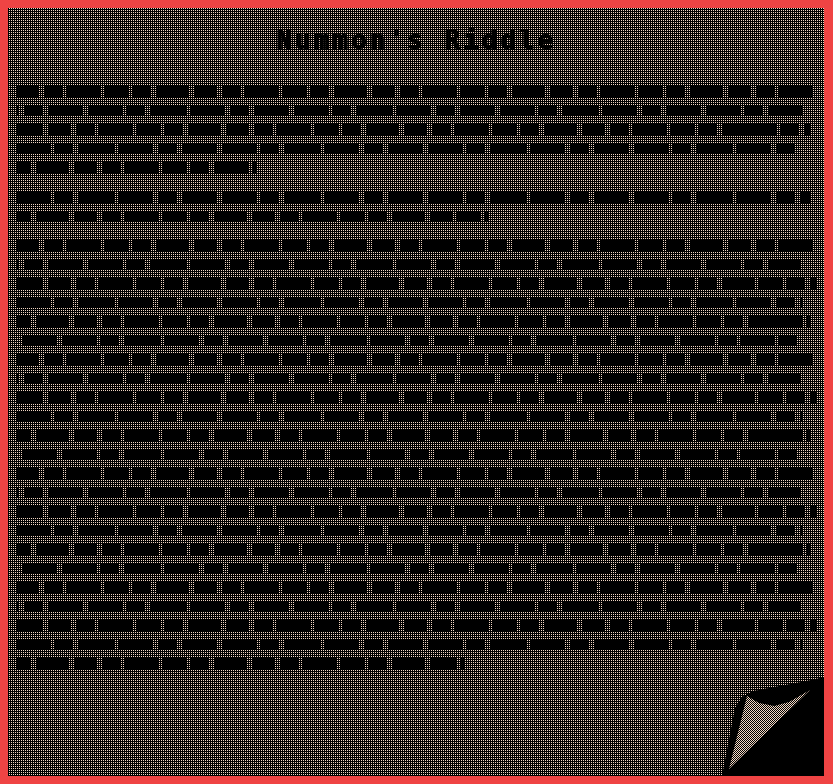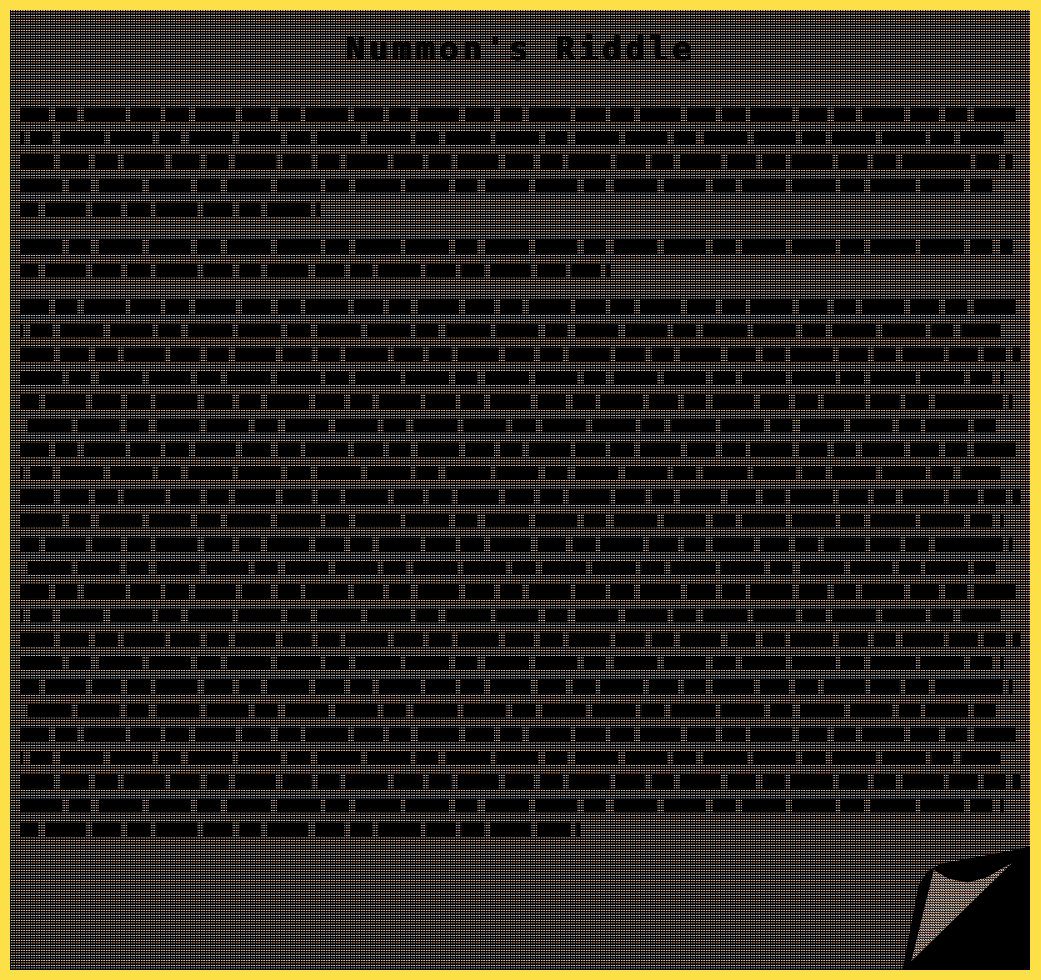--- a/index.html
+++ b/index.html
@@ -4,21 +4,21 @@
 <style>
   html, body {
     margin: 0;
     padding: 0;
     background: #000000;
   }
   #screen {
     position: relative;
     width: 833px;
     height: 784px;
-    background: #fde047;
+    background: #ef4444;
     overflow: hidden;
     font-family: "DejaVu Sans Mono", monospace;
   }
   
   #page {
     position: absolute;
     left: 8px;
     top: 8px;
     width: 816px;
     height: 768px;

